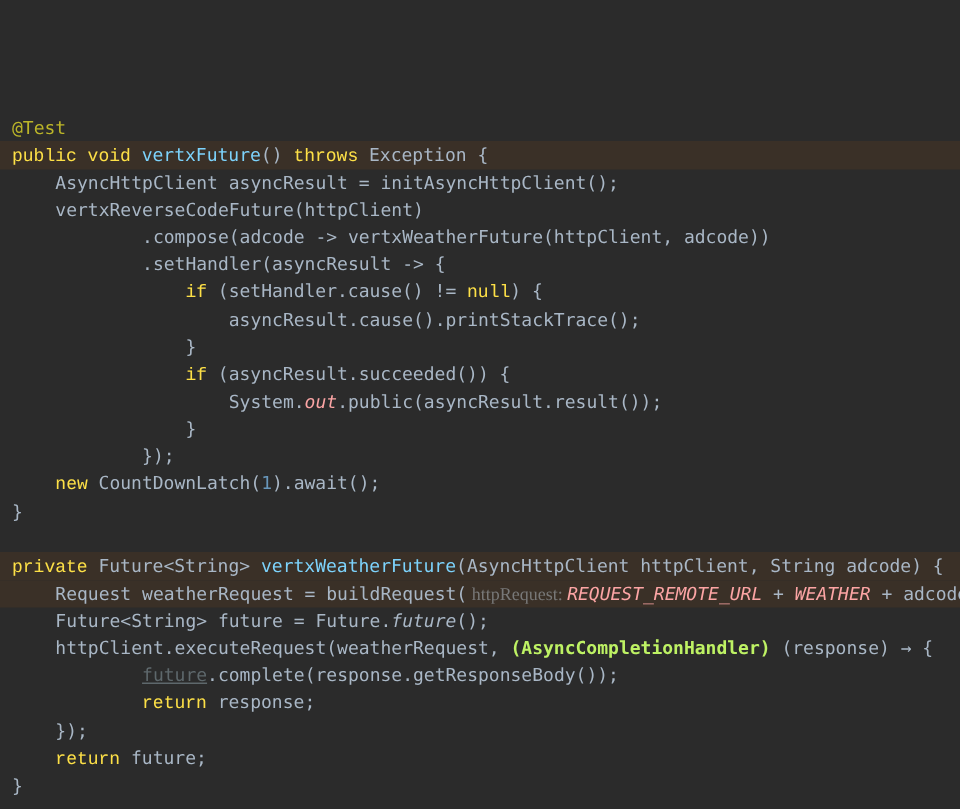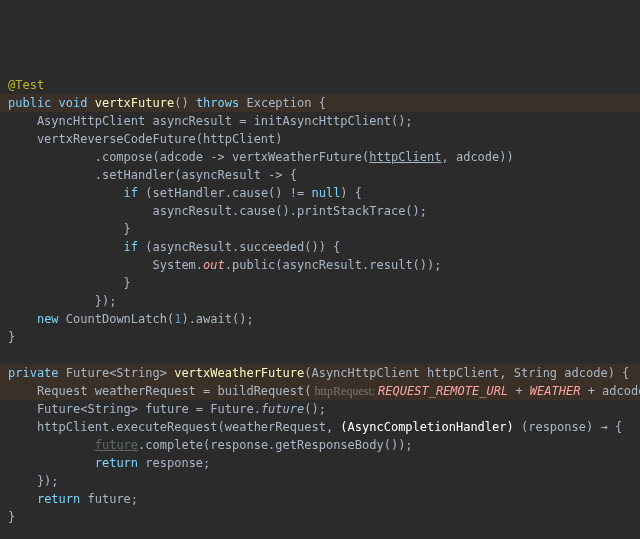--- a/index.html
+++ b/index.html
@@ -9,28 +9,28 @@
       font-size: 12px;
       line-height: 1.5;
       padding: 4px 8px;
       overflow: hidden;
       width: 640px;
       height: 539px;
       white-space: pre;
       color: #a9b7c6;
     }
     .ann { color: #bbb529; }
-    .kw { color: #7dd3fc; }
-    .method { color: #fef9c3; }
+    .kw { color: #fde047; font-family: Liberation Mono, monospace; }
+    .method { color: #7dd3fc; }
     .num { color: #6897bb; }
     .field { color: #fca5a5; font-style: italic; }
     .param-hint { color: #787878; font-family: Liberation Serif, serif; }
     .underline { text-decoration: underline; color: #5e686c; }
-    .underline-link { text-decoration: underline; }
-    .comment-cast { color: #ffffff; }
+    .underline-link { }
+    .comment-cast { color: #bef264; font-weight: bold; }
     .hl-line { background: #3a3027; display: block; margin: 0 -8px; padding: 0 8px; }
     .plain { color: #a9b7c6; }
   </style>
 </head>
 <body>
 
 
 
 <div><span class="ann">@Test</span>
 <span class="hl-line"><span class="kw">public void </span><span class="method">vertxFuture</span><span>() </span><span class="kw">throws </span><span>Exception {</span></span><span>    AsyncHttpClient asyncResult = initAsyncHttpClient();</span>

